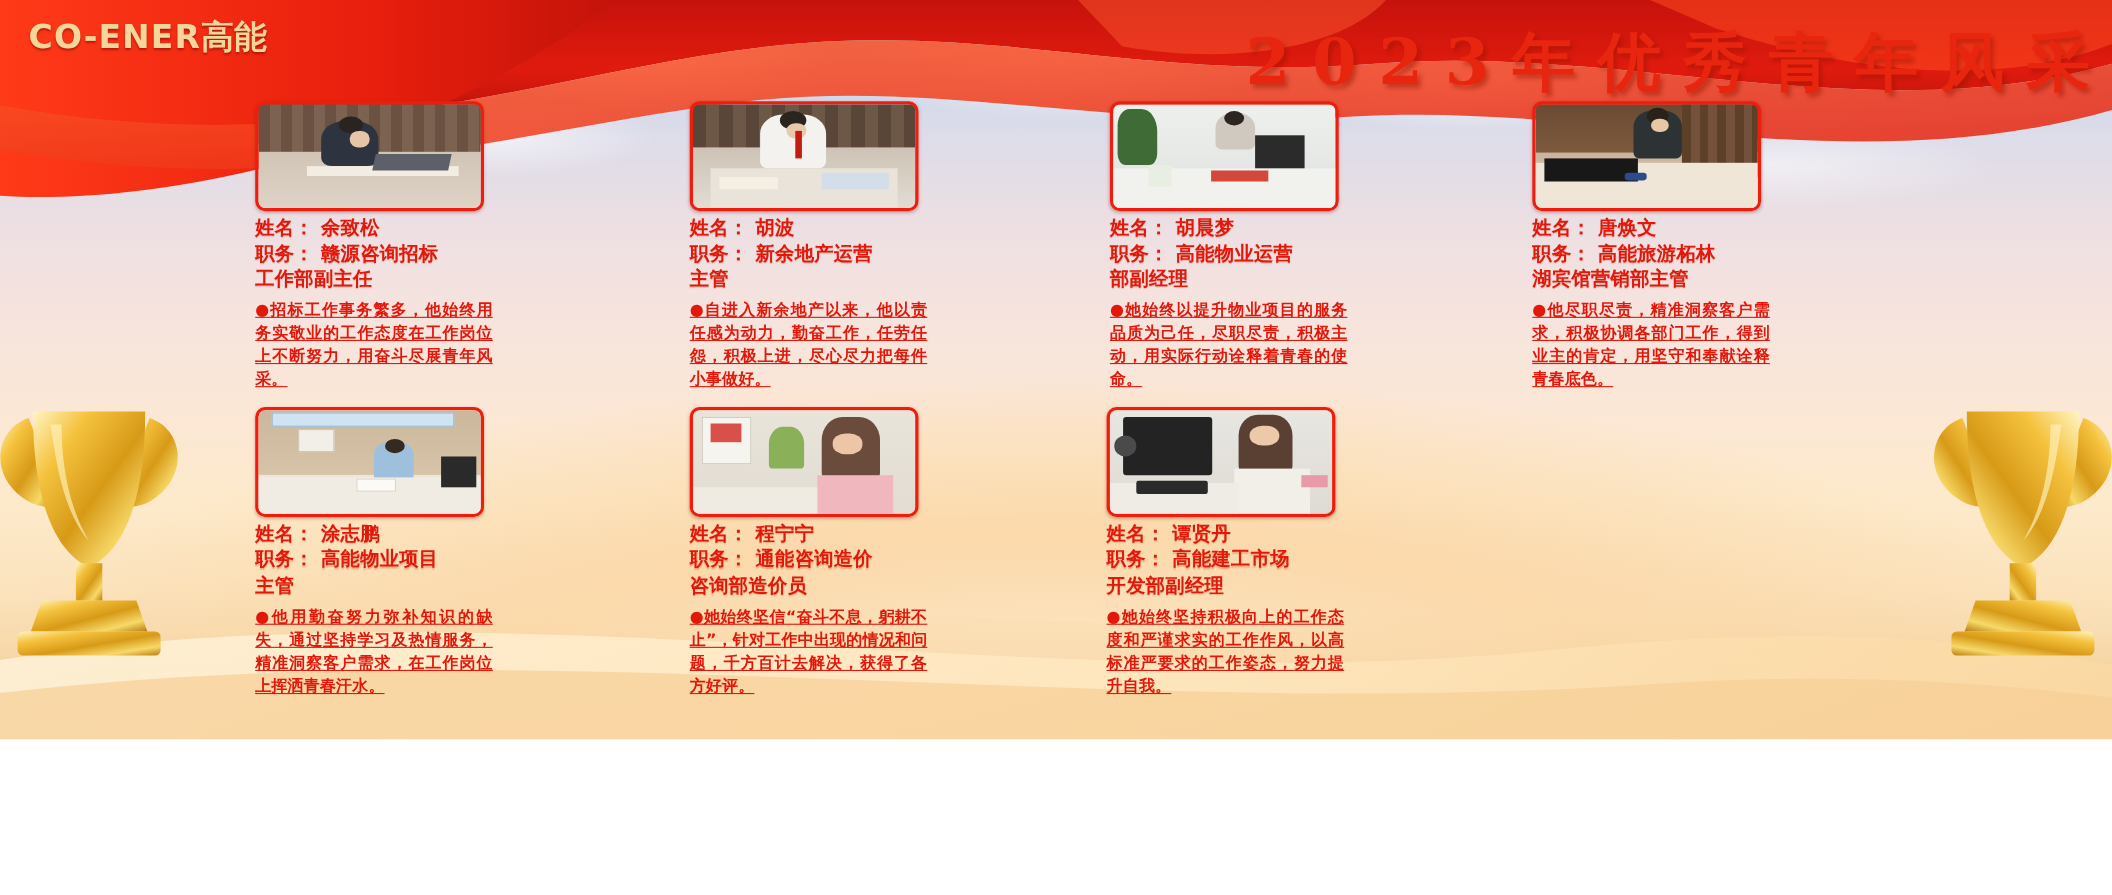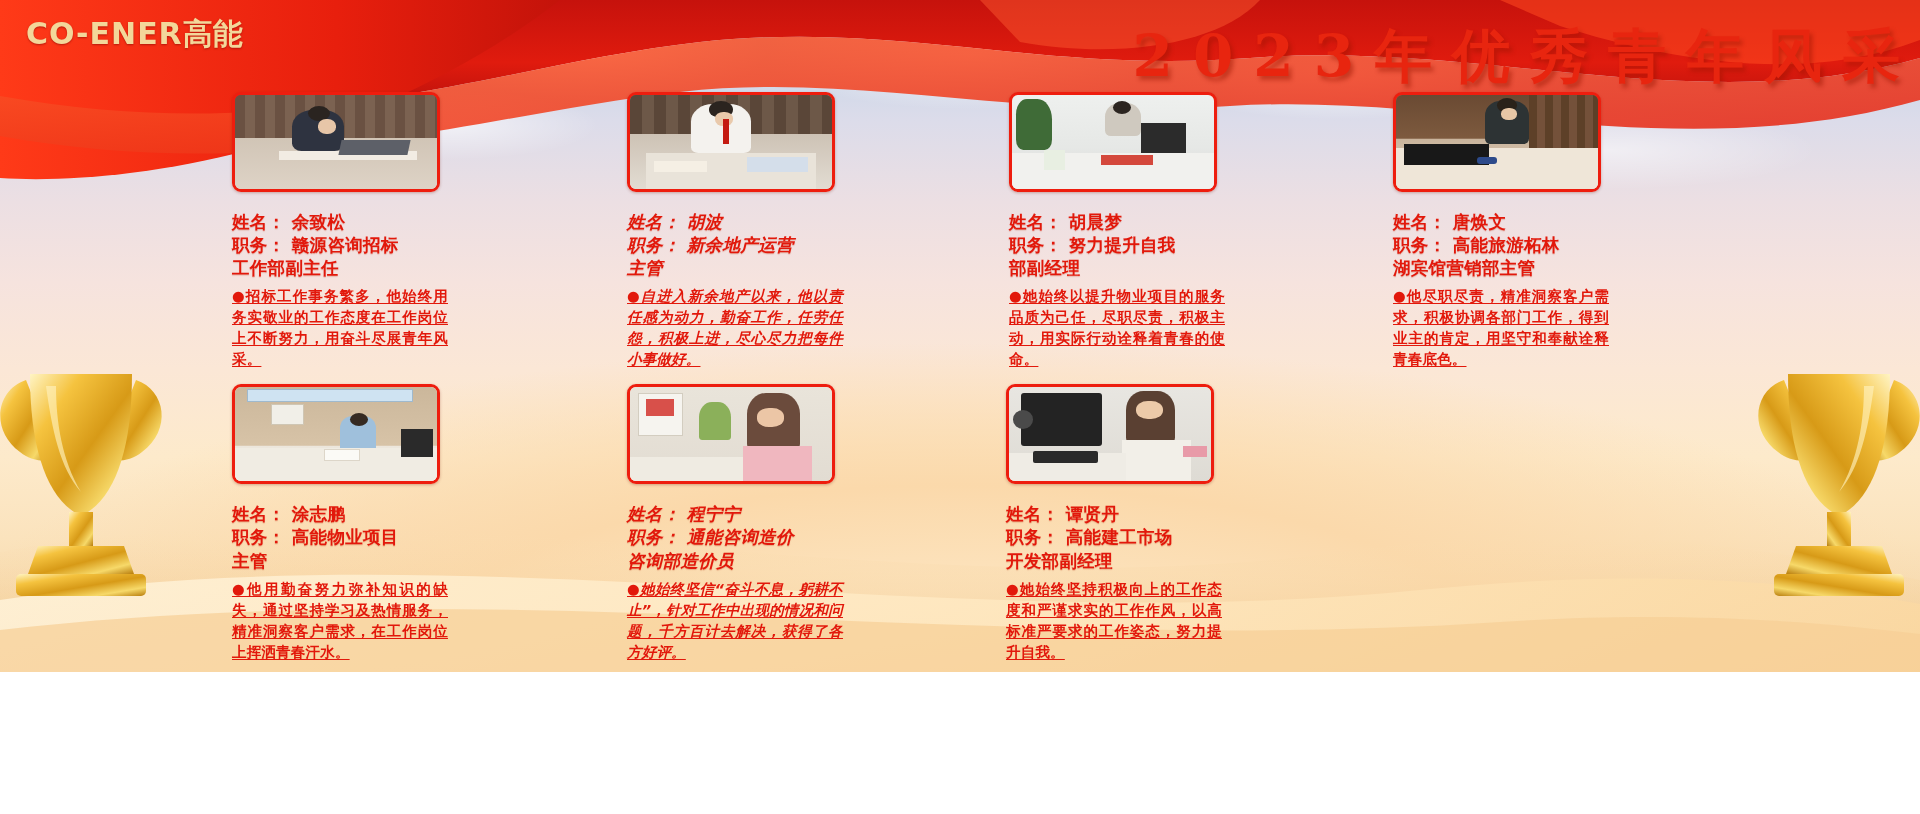--- a/index.html
+++ b/index.html
@@ -97,21 +97,21 @@
     height: 100px;
     border: 3px solid #ee1d0e;
     border-radius: 9px;
     overflow: hidden;
     position: relative;
     box-shadow: 0 1px 3px rgba(120,20,0,.3);
   }
   .photo { position: absolute; inset: 0; }
 
   .meta {
-    margin-top: 19px;
+    margin-top: 5px;
     color: #e2180b;
     font-size: 17.5px;
     font-weight: bold;
     line-height: 1.32;
     letter-spacing: .3px;
     text-shadow: 0 1px 1px rgba(180,40,0,.25);
     width: 215px;
   }
   .meta .line { white-space: pre-wrap; }
 
@@ -123,21 +123,21 @@
     line-height: 1.45;
     letter-spacing: .2px;
     width: 216px;
     text-decoration: underline;
     text-decoration-color: #e2180b;
     text-underline-offset: 2px;
     text-align: justify;
   }
 
   
-  .col2 .photo-frame, .col2 .meta, .col2 .desc { margin-left: 8px; font-style: italic; }
+  .col2 .photo-frame, .col2 .meta, .col2 .desc { margin-left: 8px; }
   .col3 .photo-frame, .col3 .meta, .col3 .desc { margin-left: 3px; }
   .col4 .photo-frame, .col4 .meta, .col4 .desc { margin-left: 0px; }
 </style>
 </head>
 <body>
 
 <div id="poster">
 
   <div class="cloud" style="left:430px;top:10px;width:340px;height:90px;"></div>
   <div class="cloud" style="left:760px;top:0px;width:420px;height:110px;"></div>
@@ -275,21 +275,21 @@
           <div style="position:absolute;left:46%;top:8%;width:18%;height:36%;background:#cfc9bf;border-radius:40% 40% 16% 16%;"></div>
           <div style="position:absolute;left:50%;top:6%;width:9%;height:14%;background:#2c2520;border-radius:50%;"></div>
           <div style="position:absolute;left:64%;top:30%;width:22%;height:34%;background:#2b2b2b;"></div>
           <div style="position:absolute;left:0;top:62%;width:100%;height:38%;background:#f1f1ee;"></div>
           <div style="position:absolute;left:44%;top:64%;width:26%;height:10%;background:#d4483c;"></div>
           <div style="position:absolute;left:16%;top:58%;width:10%;height:22%;background:#e8efe2;"></div>
         </div>
       </div>
       <div class="meta">
         <div class="line">姓名： 胡晨梦</div>
-        <div class="line">职务： 努力提升自我</div>
+        <div class="line">职务： 高能物业运营</div>
         <div class="line">部副经理</div>
       </div>
       <div class="desc">●她始终以提升物业项目的服务品质为己任，尽职尽责，积极主动，用实际行动诠释着青春的使命。</div>
     </div>
 
     <div class="card col4">
       <div class="photo-frame">
         <div class="photo" style="background:linear-gradient(180deg,#6a4a33 0%,#7d5a3e 46%,#c9b49c 47%,#e0d3c2 100%);">
           <div style="position:absolute;right:0;top:0;width:34%;height:70%;background:repeating-linear-gradient(90deg,#5d4028 0 8px,#74513a 8px 16px);"></div>
           <div style="position:absolute;left:44%;top:6%;width:22%;height:46%;background:#2d3334;border-radius:34% 34% 12% 12%;"></div>

